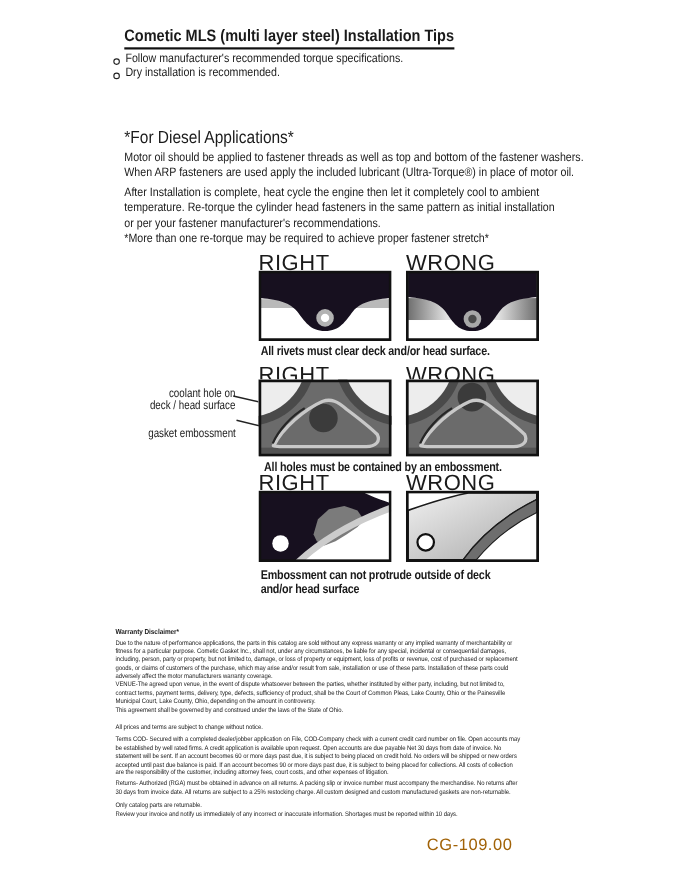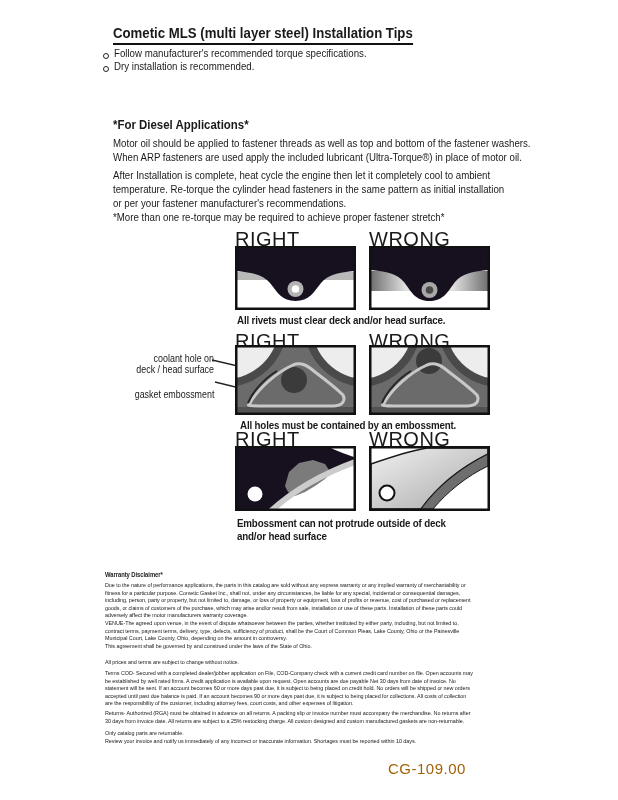--- a/index.html
+++ b/index.html
@@ -4,21 +4,21 @@
 <style>
   html,body{margin:0;padding:0;background:#ffffff;}
   body{width:618px;height:800px;position:relative;overflow:hidden;
        font-family:"Liberation Sans","DejaVu Sans",sans-serif;color:#1a1a1a;}
   .abs{position:absolute;}
   .squish{display:inline-block;transform:scaleX(0.88);transform-origin:left top;white-space:nowrap;}
   .title{font-size:15px;font-weight:bold;border-bottom:2px solid #111;padding-bottom:2px;}
   .bullet-row{display:flex;align-items:flex-end;height:13.5px;font-size:11px;}
   .marker-open{width:4px;height:4px;border:1px solid #222;border-radius:50%;margin:3.5px 5px 0 0;flex:0 0 auto;}
   .marker-fill{width:4.5px;height:4.5px;background:#111;border-radius:50%;margin:4px 5px 0 0;flex:0 0 auto;}
-  .h2{font-size:13px;font-weight:bold;}
+  .h2{font-size:16px;font-weight:normal;}
   .para{font-size:11px;line-height:14px;white-space:pre-line;width:520px;
         transform:scaleX(0.88);transform-origin:left top;}
   .rw-label{width:121px;text-align:left;font-size:20px;font-weight:400;letter-spacing:0.5px;}
   .caption{font-size:11.5px;font-weight:bold;letter-spacing:-0.2px;white-space:pre-line;line-height:13px;
            transform:scaleX(0.85);transform-origin:left top;width:320px;}
   .annot{font-size:11px;line-height:11.5px;text-align:right;width:124px;white-space:pre-line;
          transform:scaleX(0.92);transform-origin:right top;}
   .warr{font-size:6px;line-height:7.5px;letter-spacing:-0.05px;white-space:pre-line;width:560px;
         transform:scaleX(0.9);transform-origin:left top;}
   .warr-h{font-size:6.5px;font-weight:bold;}

